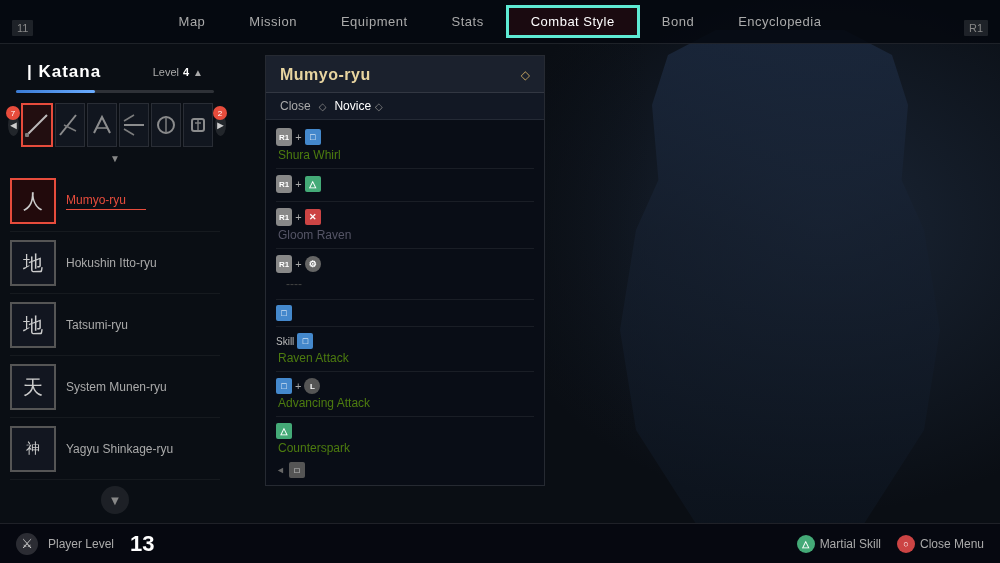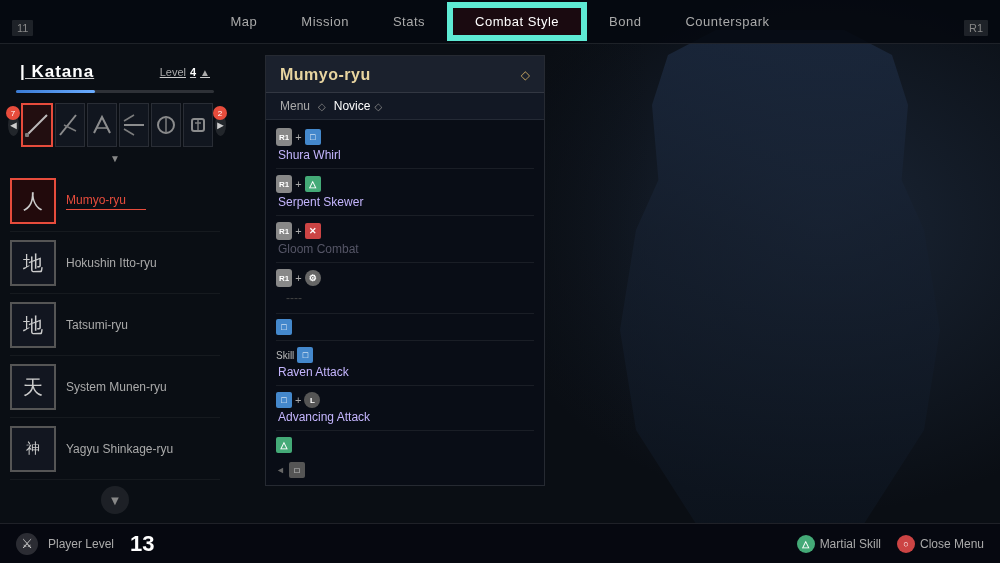--- a/index.html
+++ b/index.html
@@ -58,21 +58,21 @@
     .nav-item {
       padding: 6px 22px;
       font-size: 13px;
       color: #aaa;
       cursor: pointer;
       letter-spacing: 0.5px;
       position: relative;
     }
     .nav-item.active {
       color: #fff;
-      border: 6px solid #5eead4;
+      border: 3px solid #5eead4;
       background: rgba(150,20,20,0.15);
     }
     .nav-corner {
       position: absolute;
       top: 20px;
       color: #888;
       font-size: 11px;
       background: rgba(255,255,255,0.1);
       border-radius: 1px;
       padding: 2px 5px;
@@ -88,23 +88,22 @@
       width: 230px;
       height: 519px;
       z-index: 5;
       padding: 10px 0;
     }
 
     
     .weapon-header {
       display: flex;
       align-items: center;
-      padding: 8px 20px;
+      padding: 8px 27px;
       gap: 14px;
-      text-decoration: underline;
     }
     .weapon-name {
       font-size: 17px;
       color: #fff;
       font-weight: bold;
       letter-spacing: 1px;
     }
     .level-indicator {
       font-size: 11px;
       color: #aaa;
@@ -306,21 +305,21 @@
     }
     .btn-r1 { background: #888; color: #fff; font-size: 8px; border-radius: 3px; padding: 1px 3px; width: auto; }
     .btn-plus { color: #aaa; font-size: 11px; }
     .btn-square { background: #4488cc; border-radius: 2px; }
     .btn-triangle { background: #44aa77; border-radius: 2px; }
     .btn-circle { background: #cc4444; border-radius: 2px; }
     .btn-hold { color: #bbb; font-size: 10px; }
 
     .skill-name {
       font-size: 12px;
-      color: #c4b5fd;
+      color: #4d7c0f;
       padding-left: 2px;
     }
     .skill-name.locked {
       color: #556;
     }
     .skill-divider {
       margin: 2px 10px;
       height: 1px;
       background: rgba(255,255,255,0.07);
     }
@@ -405,30 +404,33 @@
     <span>11</span>
   </span>
 
   <div class="nav-item">
     <span>Map</span>
   </div>
   <div class="nav-item">
     <span>Mission</span>
   </div>
   <div class="nav-item">
+    <span>Equipment</span>
+  </div>
+  <div class="nav-item">
     <span>Stats</span>
   </div>
   <div class="nav-item active">
     <span>Combat Style</span>
   </div>
   <div class="nav-item">
     <span>Bond</span>
   </div>
   <div class="nav-item">
-    <span>Counterspark</span>
+    <span>Encyclopedia</span>
   </div>
 
   <span class="nav-corner right">
     <span>R1</span>
   </span>
 </nav>
 
 <div class="left-panel">
 
   <div class="weapon-header">
@@ -535,21 +537,21 @@
 </div>
 
 <div class="detail-panel">
 
   <div class="detail-header">
     <span class="detail-title">Mumyo-ryu</span>
     <span class="detail-diamond">◇</span>
   </div>
 
   <div class="detail-rank-row">
-    <span class="rank-label">Menu</span>
+    <span class="rank-label">Close</span>
     <span class="rank-diamond">◇</span>
     <span class="rank-value">Novice</span>
     <span class="rank-diamond2">◇</span>
   </div>
 
   <div class="skills-list">
 
     <div class="skill-row">
       <div class="skill-icons-line">
         <span class="btn-icon btn-r1">R1</span>
@@ -560,32 +562,31 @@
     </div>
 
     <div class="skill-divider"></div>
 
     <div class="skill-row">
       <div class="skill-icons-line">
         <span class="btn-icon btn-r1">R1</span>
         <span class="btn-plus">+</span>
         <span class="btn-icon btn-triangle" style="background:#44aa77; border-radius:2px; width:16px;height:16px; font-size:9px; color:#fff; display:flex;align-items:center;justify-content:center;">△</span>
       </div>
-      <span class="skill-name">Serpent Skewer</span>
     </div>
 
     <div class="skill-divider"></div>
 
     <div class="skill-row">
       <div class="skill-icons-line">
         <span class="btn-icon btn-r1">R1</span>
         <span class="btn-plus">+</span>
         <span class="btn-icon btn-circle" style="background:#cc4444; border-radius:2px; width:16px;height:16px; font-size:9px; color:#fff; display:flex;align-items:center;justify-content:center;">✕</span>
       </div>
-      <span class="skill-name locked">Gloom Combat</span>
+      <span class="skill-name locked">Gloom Raven</span>
     </div>
 
     <div class="skill-divider"></div>
 
     <div class="skill-row">
       <div class="skill-icons-line">
         <span class="btn-icon btn-r1">R1</span>
         <span class="btn-plus">+</span>
         <span class="btn-icon" style="background:#666; border-radius:50%; width:16px;height:16px; font-size:9px; color:#fff; display:flex;align-items:center;justify-content:center;">⚙</span>
       </div>
@@ -618,20 +619,21 @@
       </div>
       <span class="skill-name">Advancing Attack</span>
     </div>
 
     <div class="skill-divider"></div>
 
     <div class="skill-row">
       <div class="skill-icons-line">
         <span class="btn-icon btn-triangle" style="background:#44aa77; border-radius:2px; width:16px;height:16px; font-size:9px; color:#fff; display:flex;align-items:center;justify-content:center;">△</span>
       </div>
+      <span class="skill-name">Counterspark</span>
     </div>
 
     <div style="display:flex; align-items:center; padding:3px 10px; gap:4px;">
       <span style="color:#666; font-size:9px;">◄</span>
       <span class="btn-icon" style="background:#555; border-radius:2px; width:16px;height:16px; font-size:8px; color:#fff; display:flex;align-items:center;justify-content:center;">□</span>
     </div>
   </div>
 </div>
 
 <div class="bottom-bar">

